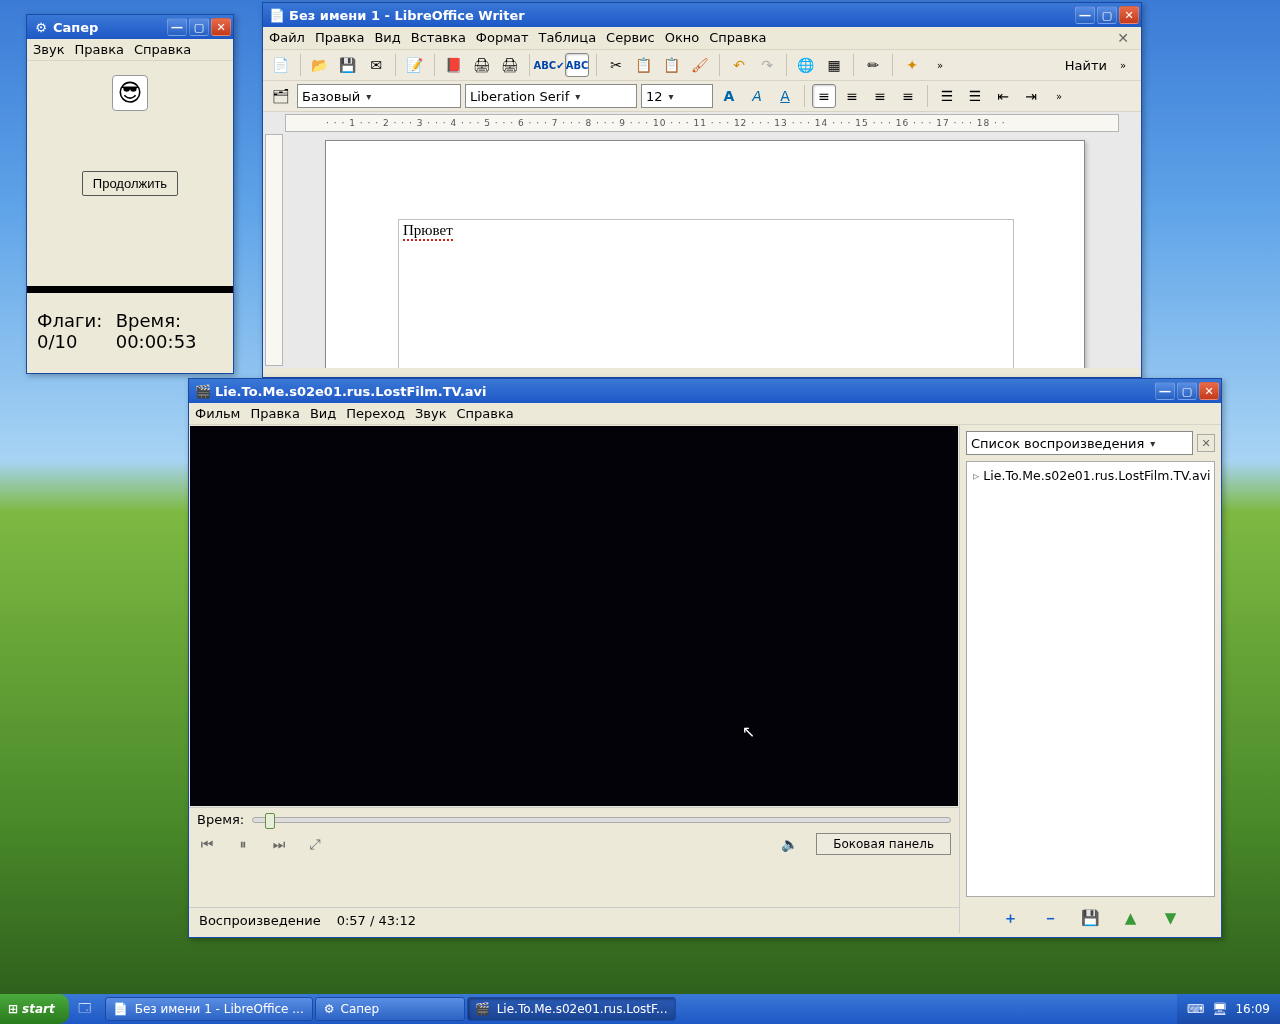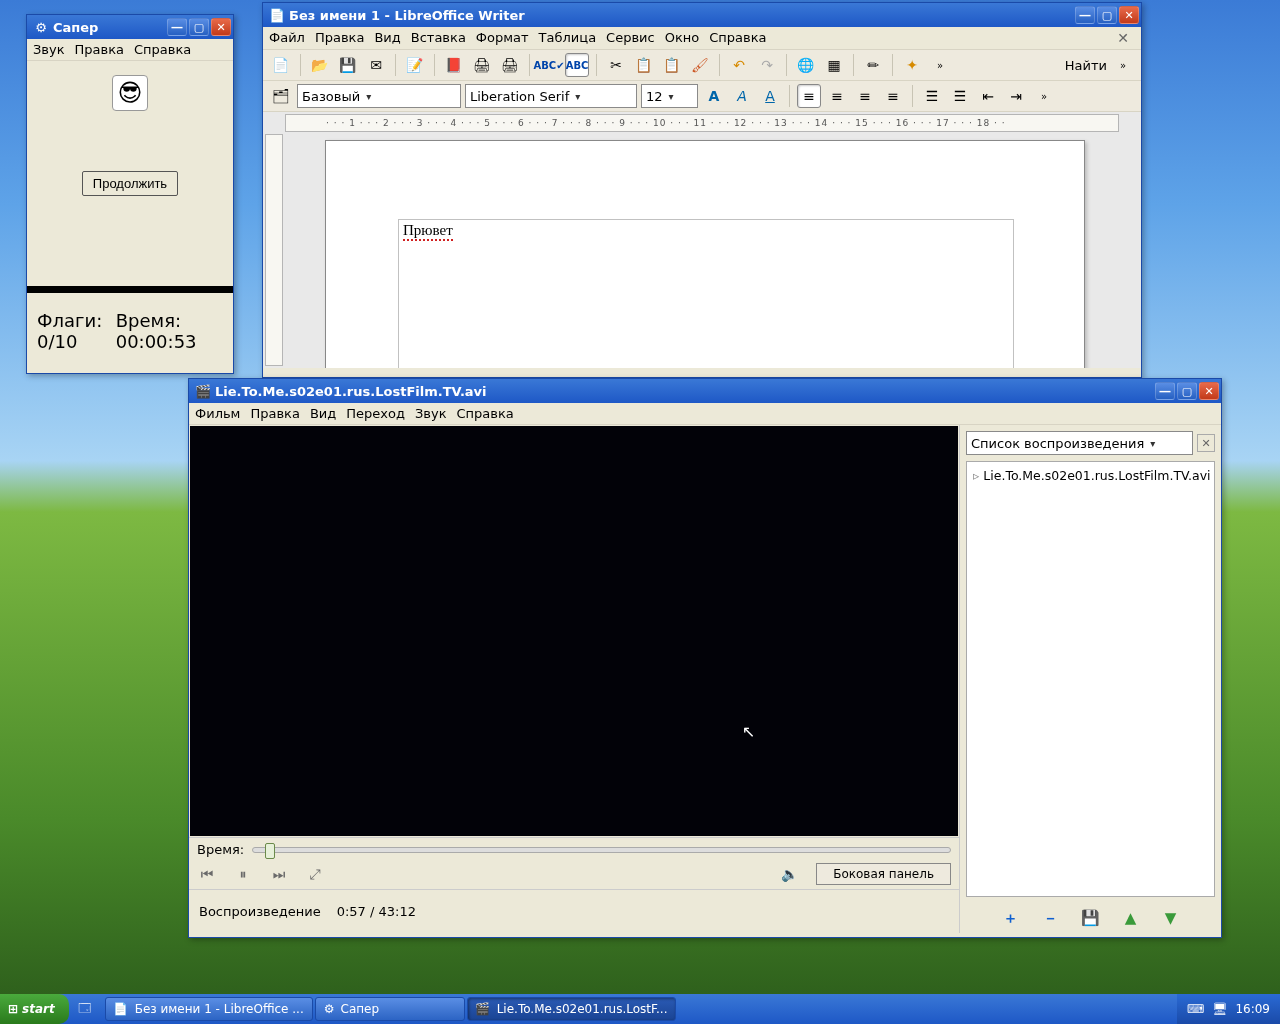--- a/index.html
+++ b/index.html
@@ -64,21 +64,21 @@
   #player .video { flex:1; display:flex; flex-direction:column; background:#ece9d8; }
   #player .screen { flex:1; background:#020208; margin:1px; position:relative; }
   #player .cursor-in { position:absolute; left:552px; top:296px; color:#fff; font-size:16px; }
   #player .controls { padding:4px 8px; background:#ece9d8; display:flex; flex-direction:column; gap:6px; border-top:1px solid #ccc; }
   #player .timerow { display:flex; align-items:center; gap:8px; font-size:13px; }
   #player .slider { flex:1; height:6px; background:#ddd; border:1px solid #aaa; border-radius:3px; position:relative; }
   #player .slider .thumb { position:absolute; left:12px; top:-5px; width:10px; height:16px; background:#e6f0d8; border:1px solid #6a8a4a; border-radius:2px; }
   #player .btnrow { display:flex; align-items:center; gap:16px; }
   #player .pbtn { width:20px; height:18px; display:flex; align-items:center; justify-content:center; color:#6a6a6a; cursor:pointer; font-size:14px; }
   #player .sidepanel-btn { margin-left:auto; padding:3px 16px; border:1px solid #888; background:#eeeade; font-size:12px; cursor:pointer;text-align:right; }
-  #player .pstatus { padding:14px 10px; border-top:1px solid #ccc; background:#ece9d8; font-size:13px; display:flex; gap:16px; }
+  #player .pstatus { padding:5px 10px; border-top:1px solid #ccc; background:#ece9d8; font-size:13px; display:flex; gap:16px;margin-top:48px; }
   #player .playlist { width:262px; border-left:1px solid #ccc; display:flex; flex-direction:column; background:#ece9d8; }
   #player .playlist .plhead { padding:6px; display:flex; align-items:center; gap:4px; }
   #player .playlist .plhead .combo { flex:1; }
   #player .playlist .plclose { width:18px; height:18px; border:1px solid #aaa; display:flex; align-items:center; justify-content:center; font-size:11px; cursor:pointer; color:#666; }
   #player .playlist .plbody { flex:1; background:#fff; margin:0 6px 6px 6px; border:1px solid #aaa; padding:6px; font-size:12.5px; overflow:hidden; }
   #player .playlist .plitem { display:flex; align-items:center; gap:4px; cursor:pointer; }
   #player .playlist .plfoot { padding:6px 10px; display:flex; align-items:center; gap:22px; justify-content:center; }
   #player .playlist .plfoot .ic { width:18px; height:18px; display:flex; align-items:center; justify-content:center; cursor:pointer; font-size:15px; font-weight:bold; }
 
   
@@ -193,21 +193,21 @@
   <div class="toolbar">
     <div class="tbicon">🗂</div>
     <div class="combo" style="width:164px">
       <span>Базовый</span>
         <span class="chev">▾</span>
     </div>
     <div class="combo" style="width:172px">
       <span>Liberation Serif</span>
         <span class="chev">▾</span>
     </div>
-    <div class="combo" style="width:57px">
+    <div class="combo" style="width:72px">
       <span>12</span>
         <span class="chev">▾</span>
     </div>
     <div class="tbicon" style="color:#06a;font-weight:bold">A</div>
     <div class="tbicon" style="color:#06a;font-style:italic">A</div>
     <div class="tbicon" style="color:#06a;text-decoration:underline">A</div>
     <div class="sep"></div>
     <div class="tbicon active">≡</div>
     <div class="tbicon">≡</div>
     <div class="tbicon">≡</div>

